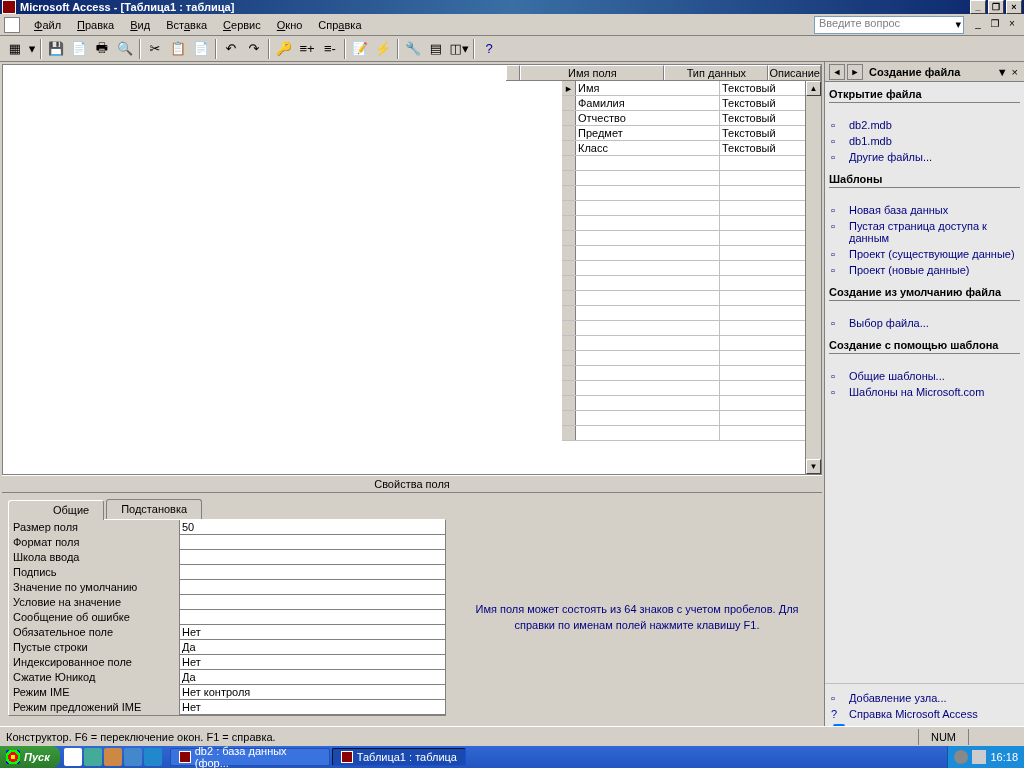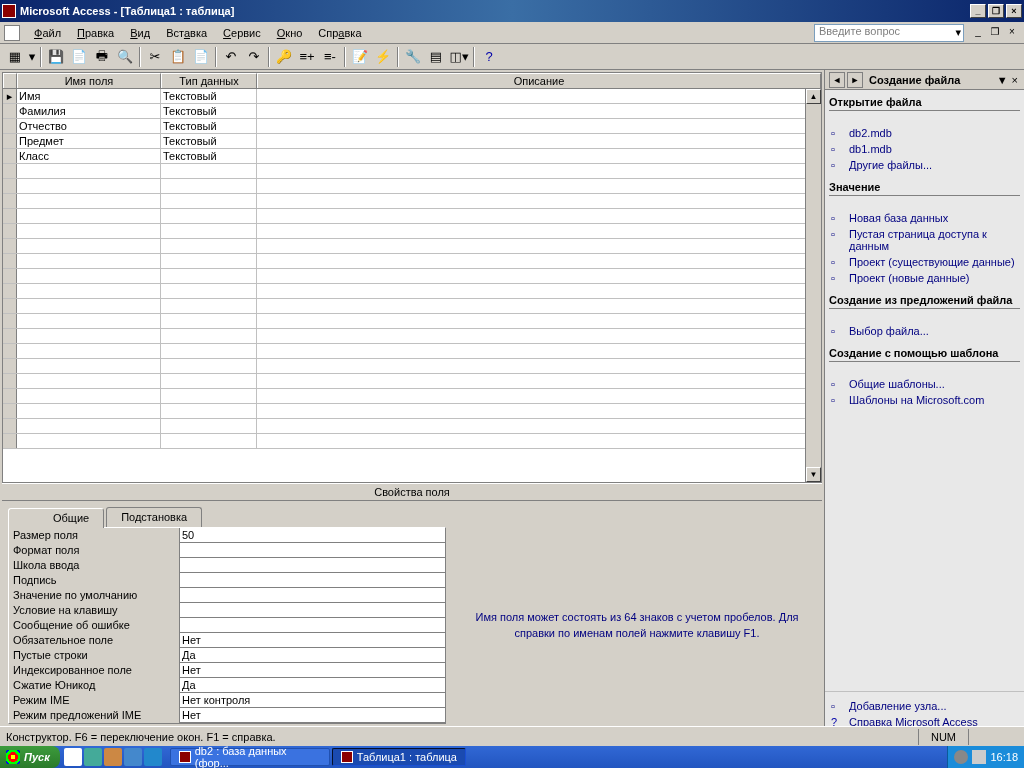--- a/index.html
+++ b/index.html
@@ -1,41 +1,41 @@
 <!DOCTYPE html>
 <html><head>
 <meta charset="utf-8">
 <style>
 * { box-sizing: border-box; margin: 0; padding: 0; font-family: Tahoma, sans-serif; font-size: 11px; }
 body { background: #d4d0c8; width: 1024px; height: 768px; overflow: hidden; position: relative; }
-.titlebar { background: linear-gradient(to right, #0a246a, #3a6ea5, #0a246a); color: #fff; height: 22px; display: flex; align-items: center; padding: 0 2px; font-weight: bold; }
+.titlebar { background: linear-gradient(to right, #0a246a, #3a6ea5, #0a246a); color: #fff; height: 14px; display: flex; align-items: center; padding: 0 2px; font-weight: bold; }
 .titlebar .icon { width: 14px; height: 14px; background: #8b0000; border: 1px solid #fff; margin-right: 4px; display: inline-block; }
 .titlebar .title { flex: 1; }
 .titlebar .winbtns { display: flex; gap: 2px; }
 .winbtn { width: 16px; height: 14px; background: #d4d0c8; border: 1px solid #fff; border-right-color: #404040; border-bottom-color: #404040; font-size: 9px; text-align: center; line-height: 12px; color: #000; cursor: pointer; font-family: Arial; }
 .menubar { background: #d4d0c8; height: 22px; display: flex; align-items: center; padding: 0 4px; border-bottom: 1px solid #808080; }
 .menubar .micon { width: 16px; height: 16px; background: #fff; border: 1px solid #808080; margin-right: 6px; }
 .menubar .mitem { padding: 2px 8px; cursor: pointer; }
 .menubar .mitem u { text-decoration: underline; }
 .menubar .spacer { flex: 1; }
 .askbox { width: 150px; height: 18px; border: 1px solid #7b9ebd; background: #fff; padding: 0 4px; color: #808080; position: relative; }
 .askbox::after { content: "▾"; position: absolute; right: 2px; top: 1px; color: #000; }
 .subwinbtns { display: flex; gap: 1px; margin-left: 6px; }
 .subwinbtn { width: 16px; height: 14px; font-size: 10px; text-align: center; cursor: pointer; }
 .toolbar { background: #d4d0c8; height: 26px; display: flex; align-items: center; padding: 2px 4px; border-bottom: 1px solid #808080; gap: 1px; }
 .tbtn { width: 22px; height: 22px; border: 1px solid transparent; display: flex; align-items: center; justify-content: center; cursor: pointer; font-size: 13px; }
 .tsep { width: 2px; height: 20px; border-left: 1px solid #808080; border-right: 1px solid #fff; margin: 0 2px; }
 .mainarea { display: flex; height: 682px; }
 .leftpane { flex: 1; display: flex; flex-direction: column; background: #d4d0c8; padding: 2px; }
-.gridwrap { flex: 1; background: #fff; border: 1px solid #808080; position: relative; display: flex; flex-direction: column; }
+.gridwrap { flex: 1; background: #fff; border: 1px solid #808080; position: relative; display: flex; flex-direction: column; align-items: flex-end; }
 .gridhead { display: flex; background: #d4d0c8; border-bottom: 1px solid #808080; height: 16px; }
 .gh { border-right: 1px solid #808080; border-left: 1px solid #fff; border-top: 1px solid #fff; text-align: center; line-height: 15px; background: #d4d0c8; }
 .gh.sel { width: 14px; }
 .gh.name { width: 144px; }
-.gh.type { width: 96px; }
+.gh.type { width: 104px; }
 .gh.desc { flex: 1; }
 .gridbody { flex: 1; overflow: hidden; position: relative; }
 .grow { display: flex; height: 15px; border-bottom: 1px solid #c0c0c0; }
 .gc { border-right: 1px solid #c0c0c0; padding: 0 2px; line-height: 14px; overflow: hidden; white-space: nowrap; }
 .gc.sel { width: 14px; background: #d4d0c8; border-right: 1px solid #808080; text-align: center; }
 .gc.name { width: 144px; }
 .gc.type { width: 96px; }
 .gc.desc { flex: 1; }
 .vscroll { position: absolute; right: 0; top: 16px; bottom: 0; width: 16px; background: #d4d0c8; border-left: 1px solid #808080; }
 .vsbtn { width: 15px; height: 15px; background: #d4d0c8; border: 1px solid #fff; border-right-color: #404040; border-bottom-color: #404040; font-size: 8px; text-align: center; line-height: 13px; }
@@ -327,21 +327,21 @@
             </div>
             <div class="prow">
               <div class="plabel">Подпись</div>
     <div class="pval"></div>
             </div>
             <div class="prow">
               <div class="plabel">Значение по умолчанию</div>
     <div class="pval"></div>
             </div>
             <div class="prow">
-              <div class="plabel">Условие на клавишу</div>
+              <div class="plabel">Условие на значение</div>
     <div class="pval"></div>
             </div>
             <div class="prow">
               <div class="plabel">Сообщение об ошибке</div>
     <div class="pval"></div>
             </div>
             <div class="prow">
               <div class="plabel">Обязательное поле</div>
     <div class="pval">Нет</div>
             </div>
@@ -382,28 +382,28 @@
       <div class="tpclose">×</div>
     </div>
     <div class="tpbody" id="tpbody">
         <div class="tpsection">
           <div class="tpsechead">Открытие файла</div>
           <a class="tplink"><span class="licon">▫</span>db2.mdb</a>
           <a class="tplink"><span class="licon">▫</span>db1.mdb</a>
           <a class="tplink"><span class="licon">▫</span>Другие файлы...</a>
         </div>
         <div class="tpsection">
-          <div class="tpsechead">Значение</div>
+          <div class="tpsechead">Шаблоны</div>
           <a class="tplink"><span class="licon">▫</span>Новая база данных</a>
           <a class="tplink"><span class="licon">▫</span>Пустая страница доступа к данным</a>
           <a class="tplink"><span class="licon">▫</span>Проект (существующие данные)</a>
           <a class="tplink"><span class="licon">▫</span>Проект (новые данные)</a>
         </div>
         <div class="tpsection">
-          <div class="tpsechead">Создание из предложений файла</div>
+          <div class="tpsechead">Создание из умолчанию файла</div>
           <a class="tplink"><span class="licon">▫</span>Выбор файла...</a>
         </div>
         <div class="tpsection">
           <div class="tpsechead">Создание с помощью шаблона</div>
           <a class="tplink"><span class="licon">▫</span>Общие шаблоны...</a>
           <a class="tplink"><span class="licon">▫</span>Шаблоны на Microsoft.com</a>
         </div>
       </div>
     <div class="tpfoot">
       <a class="tplink"><span class="licon">▫</span><span>Добавление узла...</span></a>

